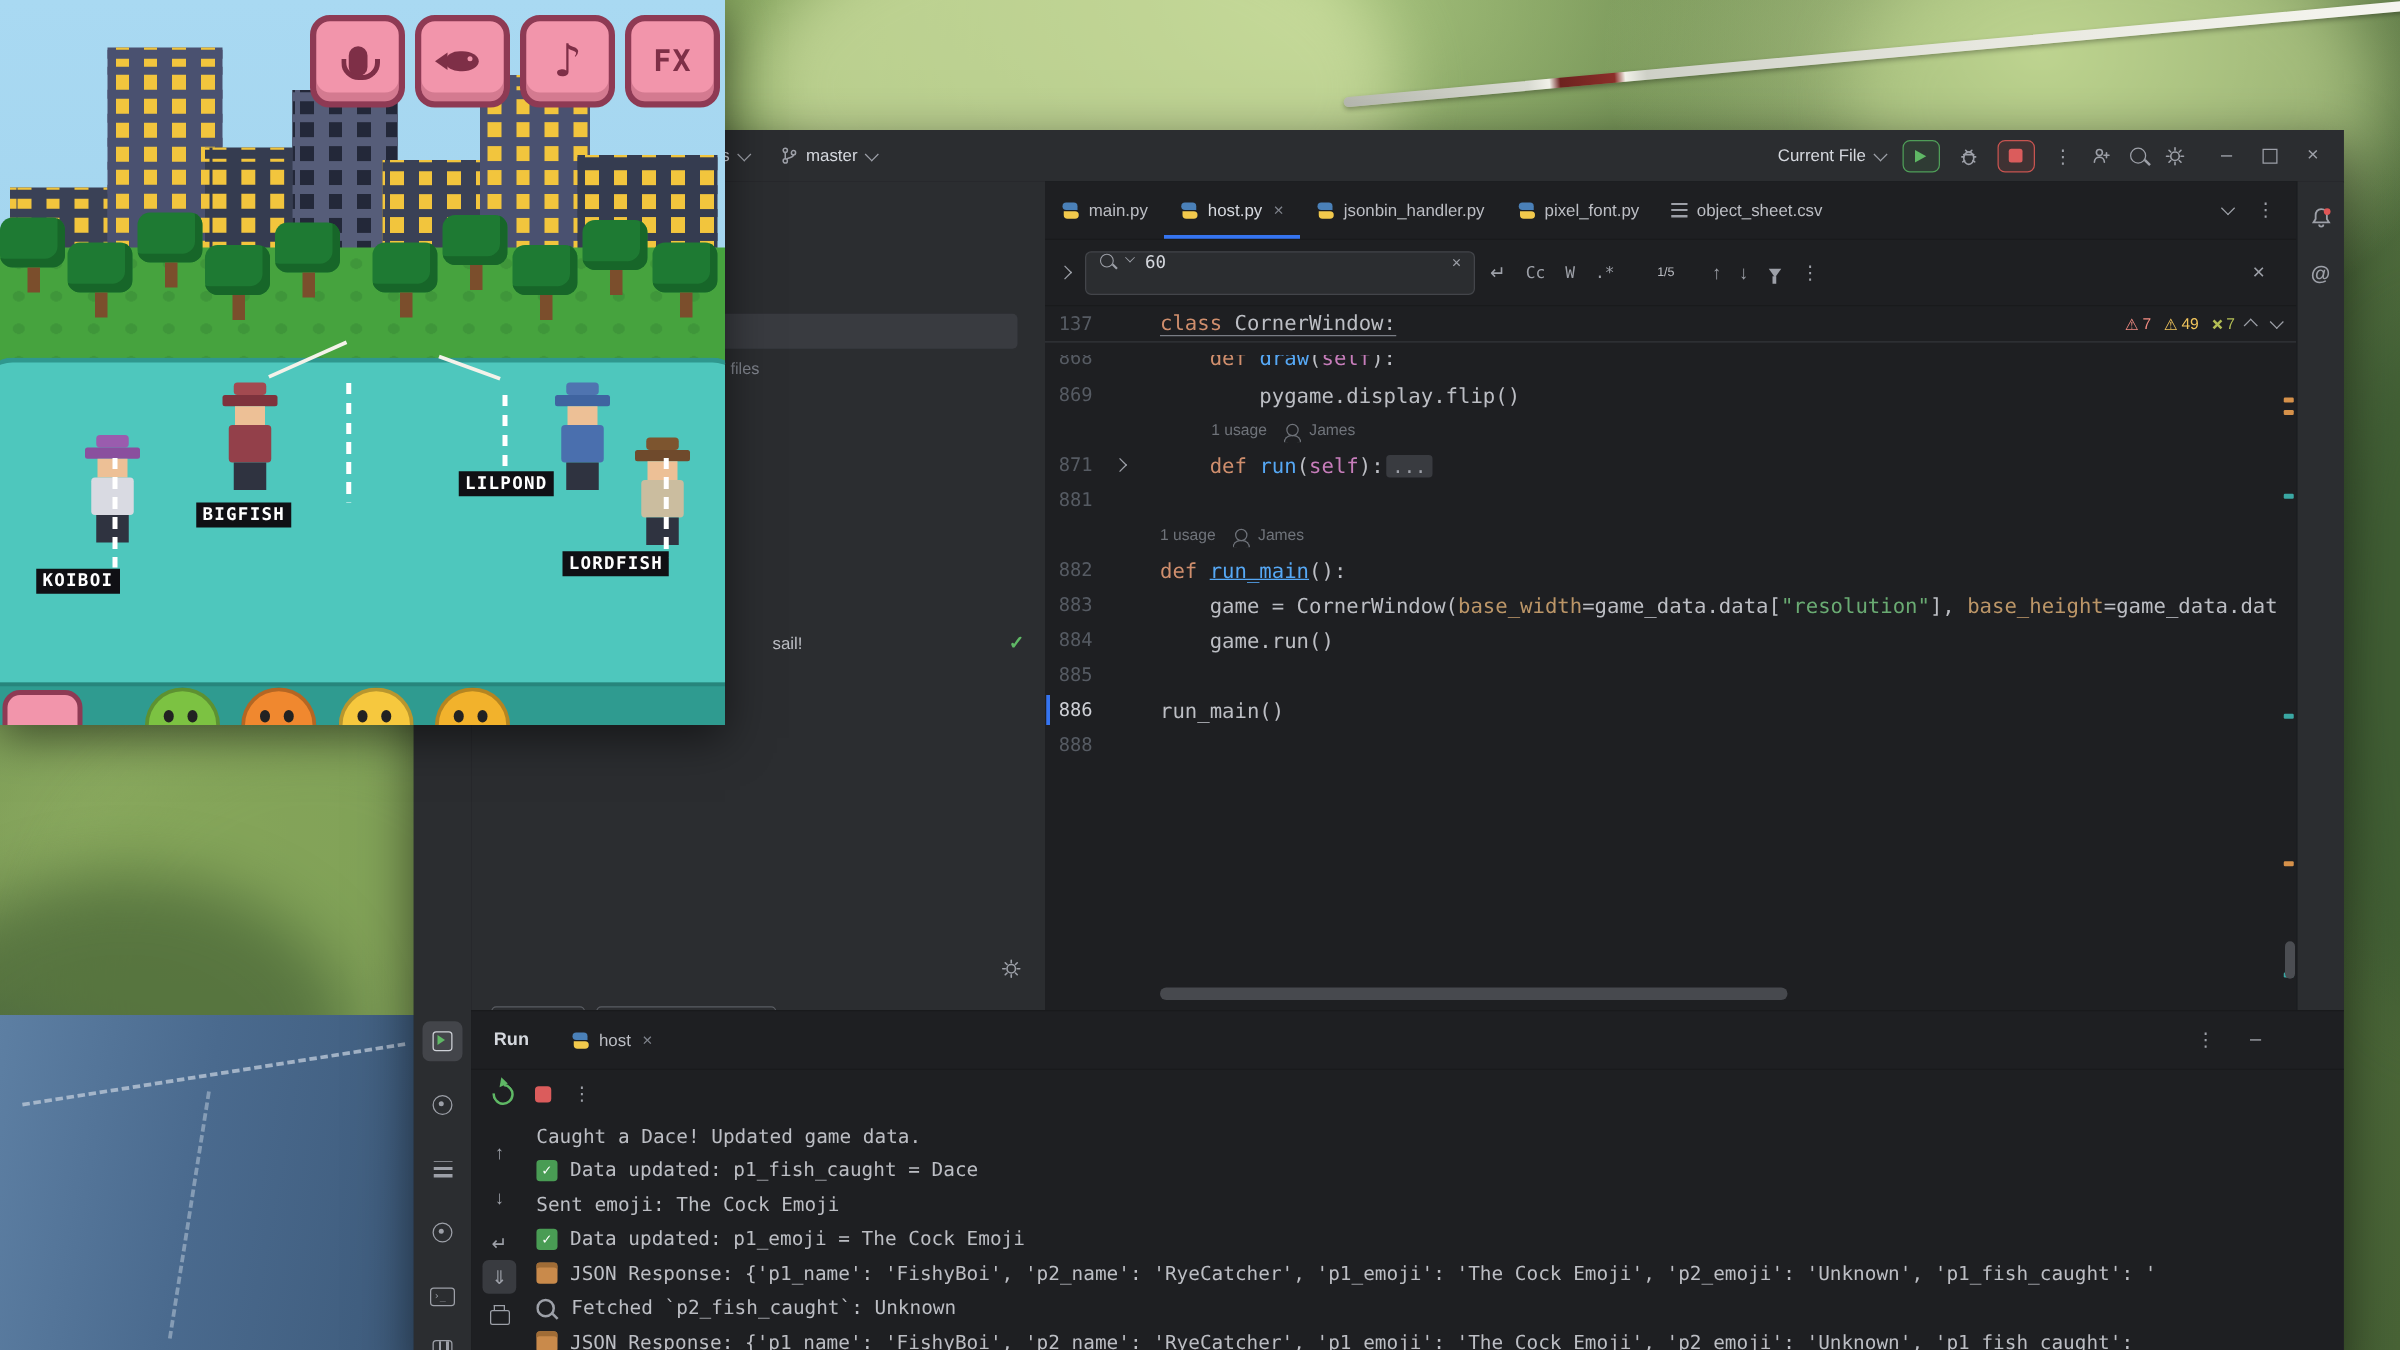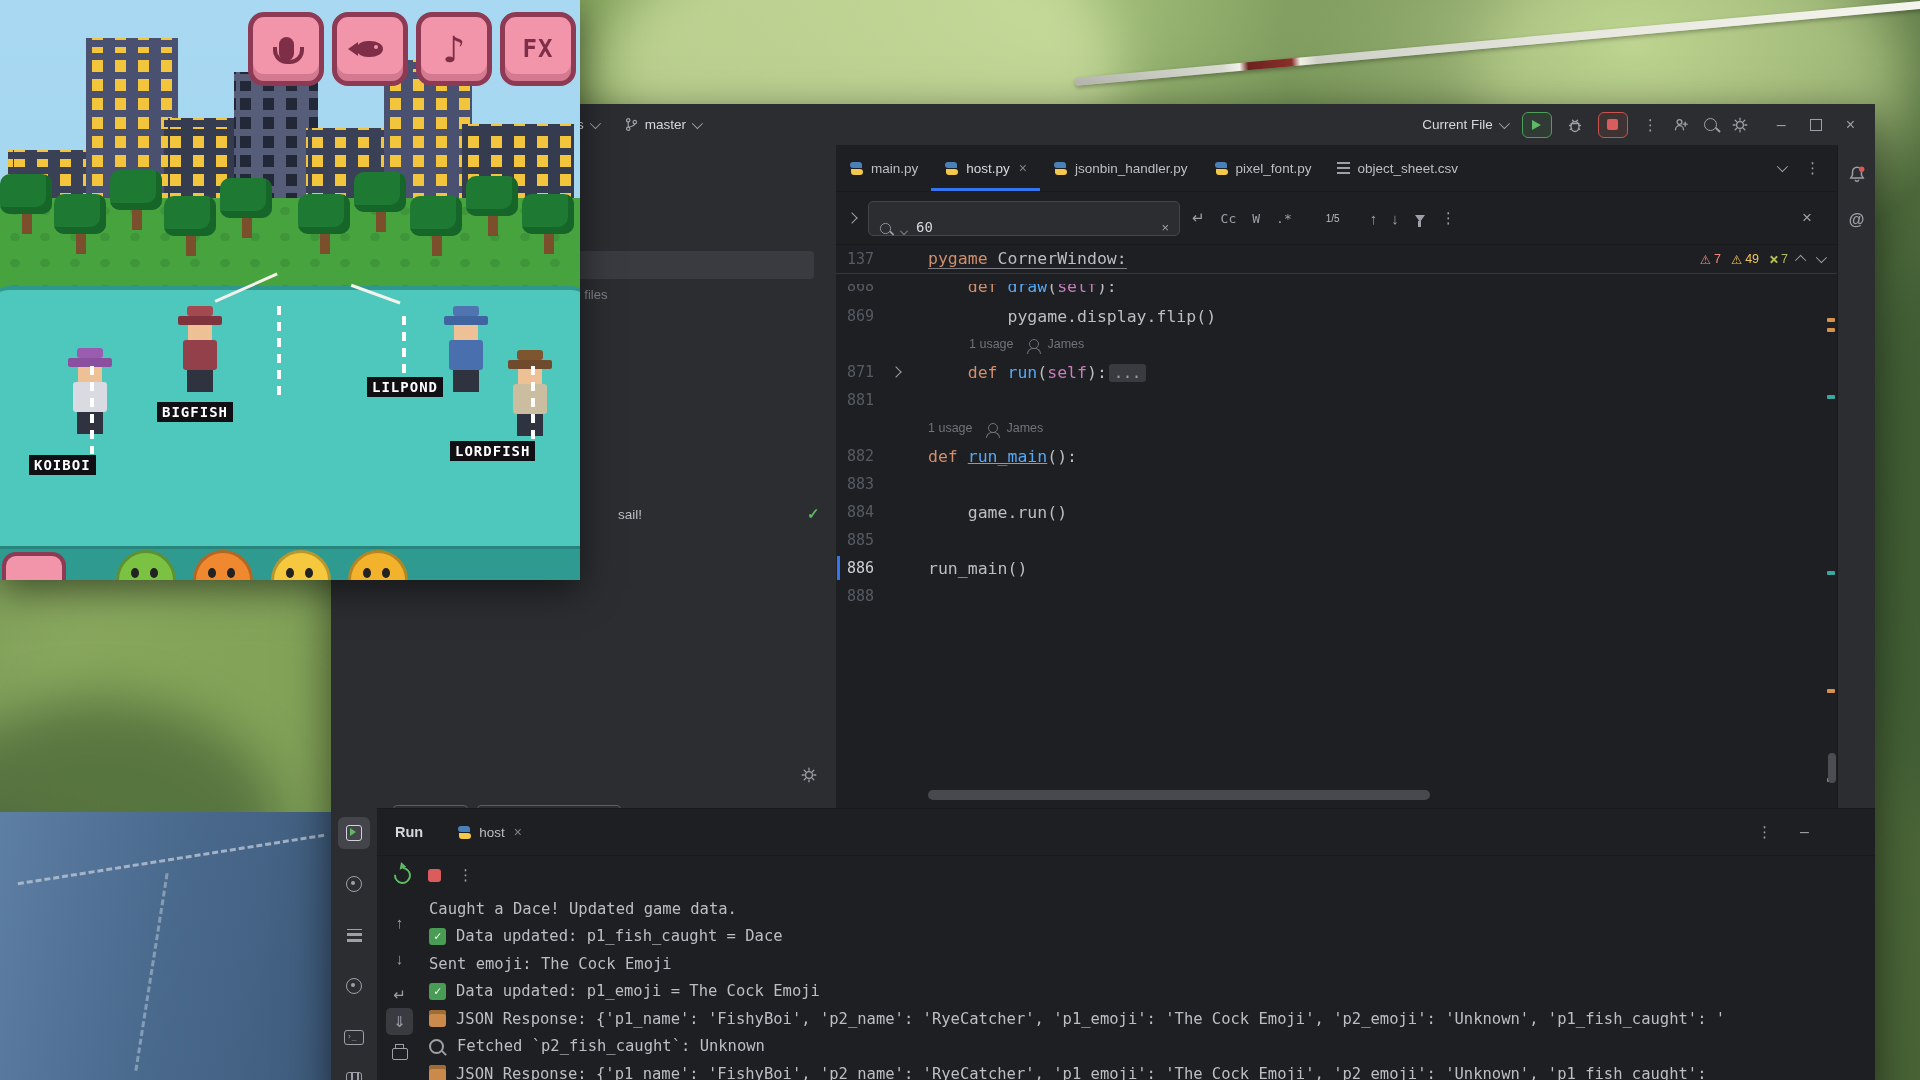--- a/index.html
+++ b/index.html
@@ -80,21 +80,21 @@
   .tab{display:flex;align-items:center;gap:7px;padding:0 13px;font-size:13.5px;color:#bcbec4;position:relative;}
   .tab.active{color:#d5d8de;box-shadow:inset 0 -3px 0 #3574f0;}
   .tab-close{color:#7f838c;font-size:14px;margin-left:2px;}
   .py-icon{position:relative;width:15px;height:15px;display:inline-block;flex:none;}
   .py-icon::before{content:'';position:absolute;left:1px;top:1px;width:12px;height:6px;background:#4a80b8;border-radius:3px 3px 0 3px;}
   .py-icon::after{content:'';position:absolute;left:2px;bottom:1px;width:12px;height:6px;background:#f2c94c;border-radius:0 3px 3px 3px;}
   .csv-icon{width:13px;height:12px;display:inline-block;background:repeating-linear-gradient(0deg,#9da0a8 0 2px,rgba(0,0,0,0) 2px 5px);}
   .tab-right-icons{position:absolute;right:18px;top:0;height:46px;display:flex;align-items:center;gap:20px;}
 
   .find-row{height:52px;border-bottom:1px solid #191a1c;display:flex;align-items:center;padding-left:12px;background:#1e1f22;}
-  .find-field{width:290px;height:33px;margin-left:12px;border:1px solid #43454a;background:#2b2d30;border-radius:5px;display:flex;align-items:flex-end;padding:0 10px;gap:8px;}
+  .find-field{width:290px;height:33px;margin-left:12px;border:1px solid #43454a;background:#2b2d30;border-radius:5px;display:flex;align-items:flex-start;padding:0 10px;gap:8px;}
   .find-query{color:#d5d8de;font-size:14px;flex:1;font-family:"DejaVu Sans Mono",monospace;}
   .dim{color:#9da0a8;}
   .find-toggle{color:#9da0a8;font-size:13px;font-family:"DejaVu Sans Mono",monospace;}
   .find-count{color:#bcbec4;margin-left:34px;font-size:10px;}
   .arrow-glyph{color:#9da0a8;font-size:15px;}
   .funnel{width:0;height:0;border-left:5px solid transparent;border-right:5px solid transparent;border-top:7px solid #9da0a8;position:relative;display:inline-block;}
   .funnel::after{content:'';position:absolute;left:-1.5px;top:-1px;width:3px;height:6px;background:#9da0a8;}
   .find-close{margin-left:auto;padding-right:26px;color:#9da0a8;font-size:17px;}
 
   .sticky-row{height:28px;display:flex;align-items:center;border-bottom:1px solid #33363a;background:#1e1f22;position:relative;font-family:"DejaVu Sans Mono",monospace;font-size:16.5px;}
@@ -350,21 +350,21 @@
           <span class="arrow-glyph" style="margin-left:30px">↑</span>
           <span class="arrow-glyph" style="margin-left:14px">↓</span>
           <span class="funnel" style="margin-left:16px"></span>
           <span class="kebab" style="margin-left:16px">⋮</span>
           <span class="find-close">×</span>
         </div>
 
         <div class="sticky-row">
           <span class="ln">137</span>
           <span class="fold"></span>
-          <span class="sticky-text"><span class="tok-kw">pygame </span><span class="tok-plain">CornerWindow:</span></span>
+          <span class="sticky-text"><span class="tok-kw">class </span><span class="tok-plain">CornerWindow:</span></span>
           <span class="insp-cluster">
             <span class="insp insp-err">
                 <span>⚠</span>
                 <span>7</span>
               </span>
             <span class="insp insp-warn">
                 <span>⚠</span>
                 <span>49</span>
               </span>
             <span class="insp insp-weak">
@@ -422,20 +422,21 @@
                 <div class="code-inner">
                   <span class="ln">882</span>
                   <span class="fold"></span>
                   <span class="ctext"><span class="tok-kw">def </span><span class="tok-fn tok-u">run_main</span><span class="tok-plain">():</span></span>
                 </div>
               </div>
               <div class="code-row">
                 <div class="code-inner">
                   <span class="ln">883</span>
                   <span class="fold"></span>
+                  <span class="ctext"><span class="tok-plain">    game = CornerWindow(</span><span class="tok-param">base_width</span><span class="tok-plain">=game_data.data[</span><span class="tok-str">"resolution"</span><span class="tok-plain">], </span><span class="tok-param">base_height</span><span class="tok-plain">=game_data.dat</span></span>
                 </div>
               </div>
               <div class="code-row">
                 <div class="code-inner">
                   <span class="ln">884</span>
                   <span class="fold"></span>
                   <span class="ctext"><span class="tok-plain">    game.run()</span></span>
                 </div>
               </div>
               <div class="code-row">

